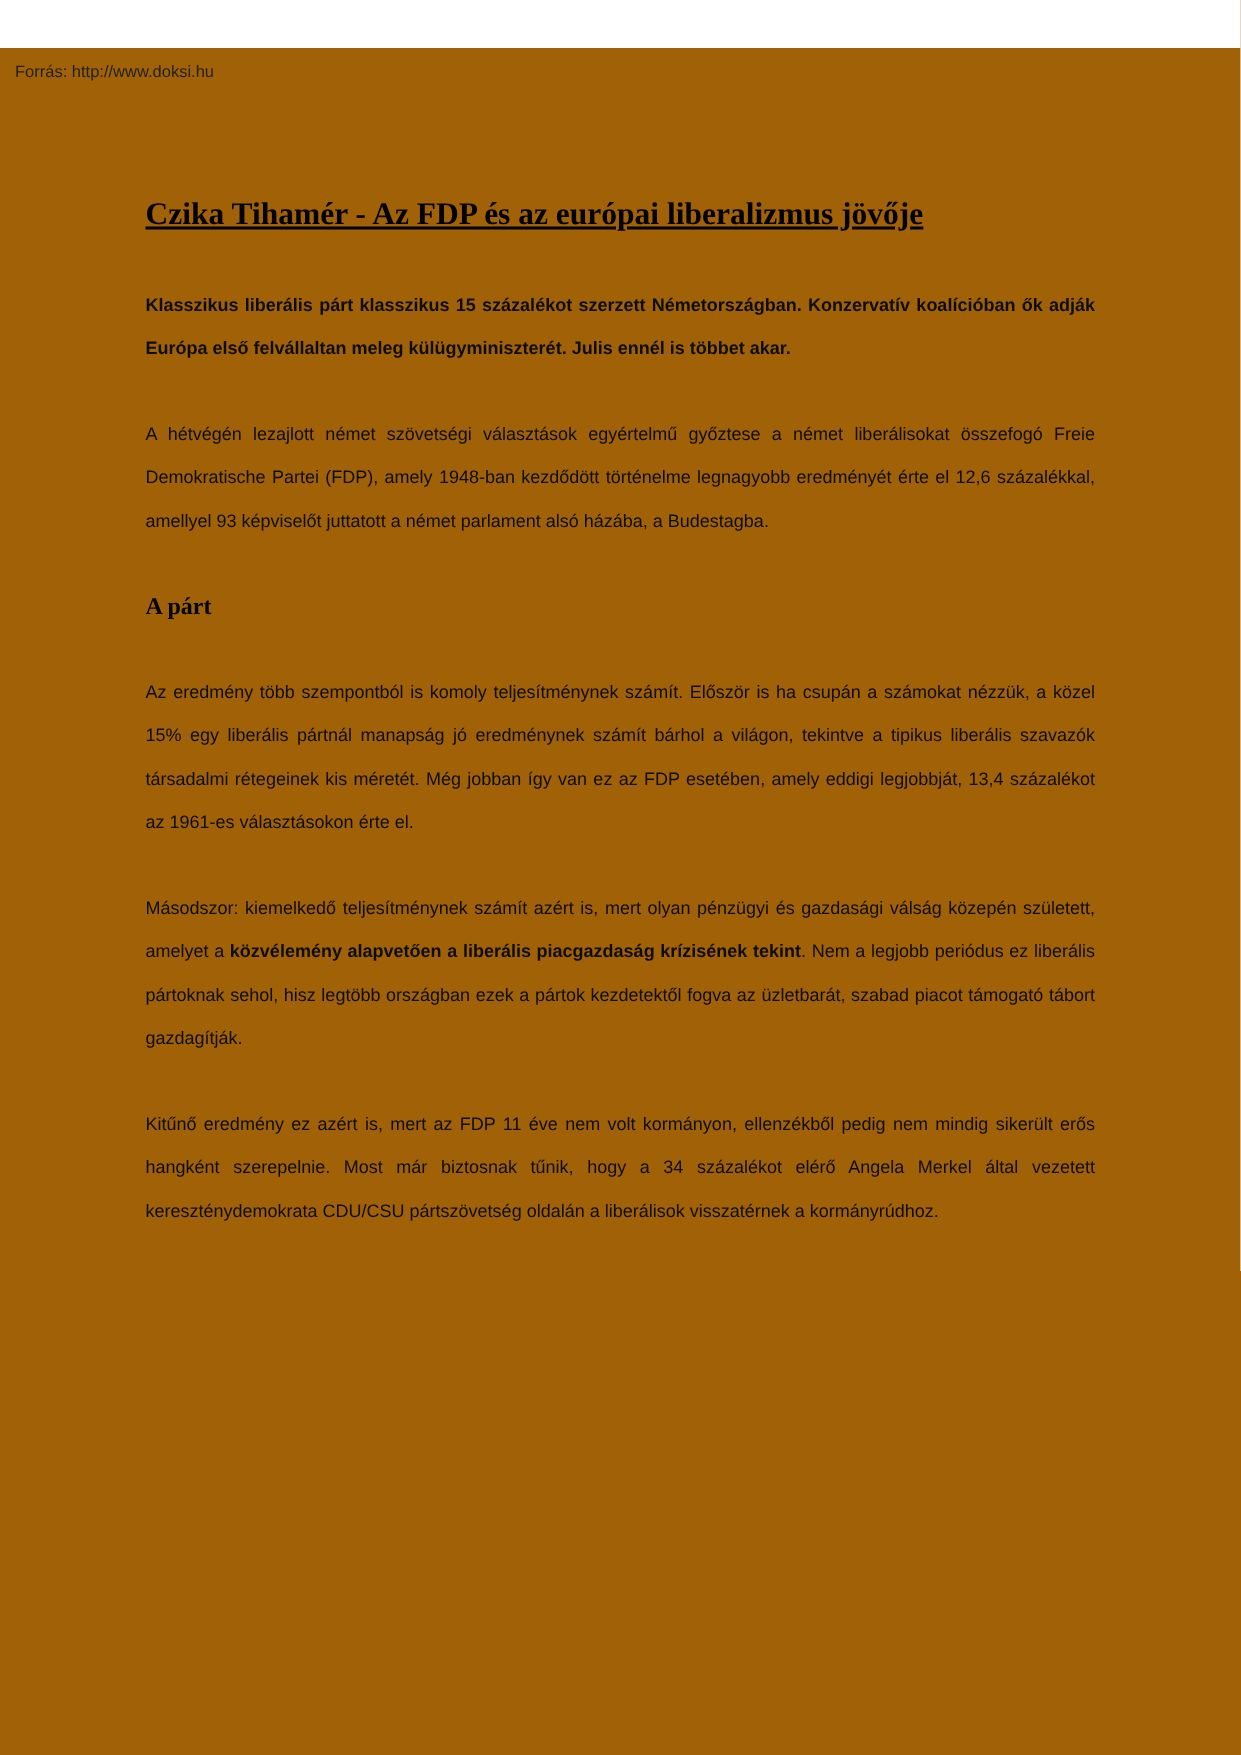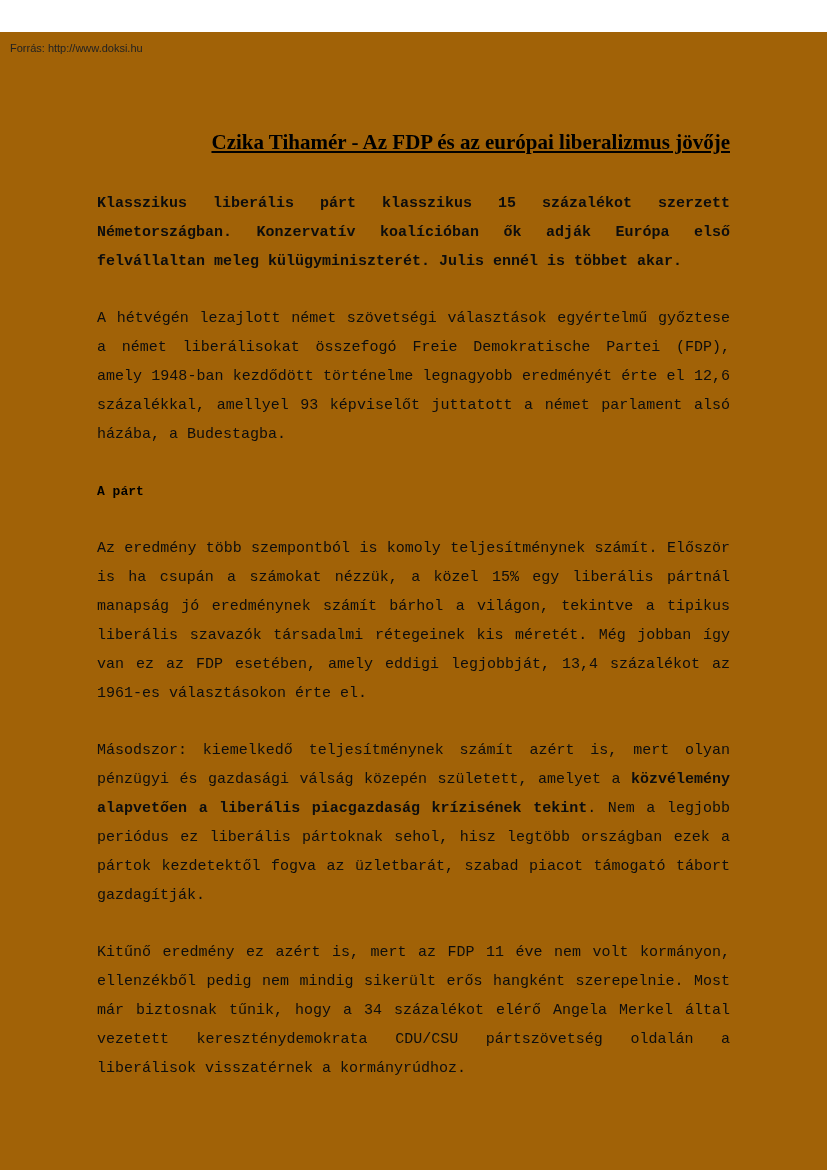--- a/index.html
+++ b/index.html
@@ -28,40 +28,40 @@
     position: absolute;
     top: 0;
     left: 97px;
     width: 633px;
   }
   .doc-title {
     margin: 98px 0 0 0;
     font-family: "Liberation Serif", serif;
     font-size: 21px;
     font-weight: bold;
-    text-align: right;
+    text-align: left;
     text-decoration: underline;
     color: #000000;
   }
   .para {
     margin: 28px 0 0 0;
-    font-family: Liberation Mono, monospace;
-    font-size: 15px;
+    font-family: Liberation Sans, sans-serif;
+    font-size: 12px;
     line-height: 29px;
     text-align: justify;
     color: #0d0d0d;
   }
   .para.lead {
     margin-top: 34px;
     font-weight: bold;
   }
   .section-heading {
     margin: 28px 0 0 0;
-    font-family: Liberation Mono, monospace;
-    font-size: 13px;
+    font-family: Liberation Serif, serif;
+    font-size: 16px;
     line-height: 29px;
     font-weight: bold;
     color: #000000;
   }
 </style>
 </head>
 <body>
 
 <div class="page">
 

